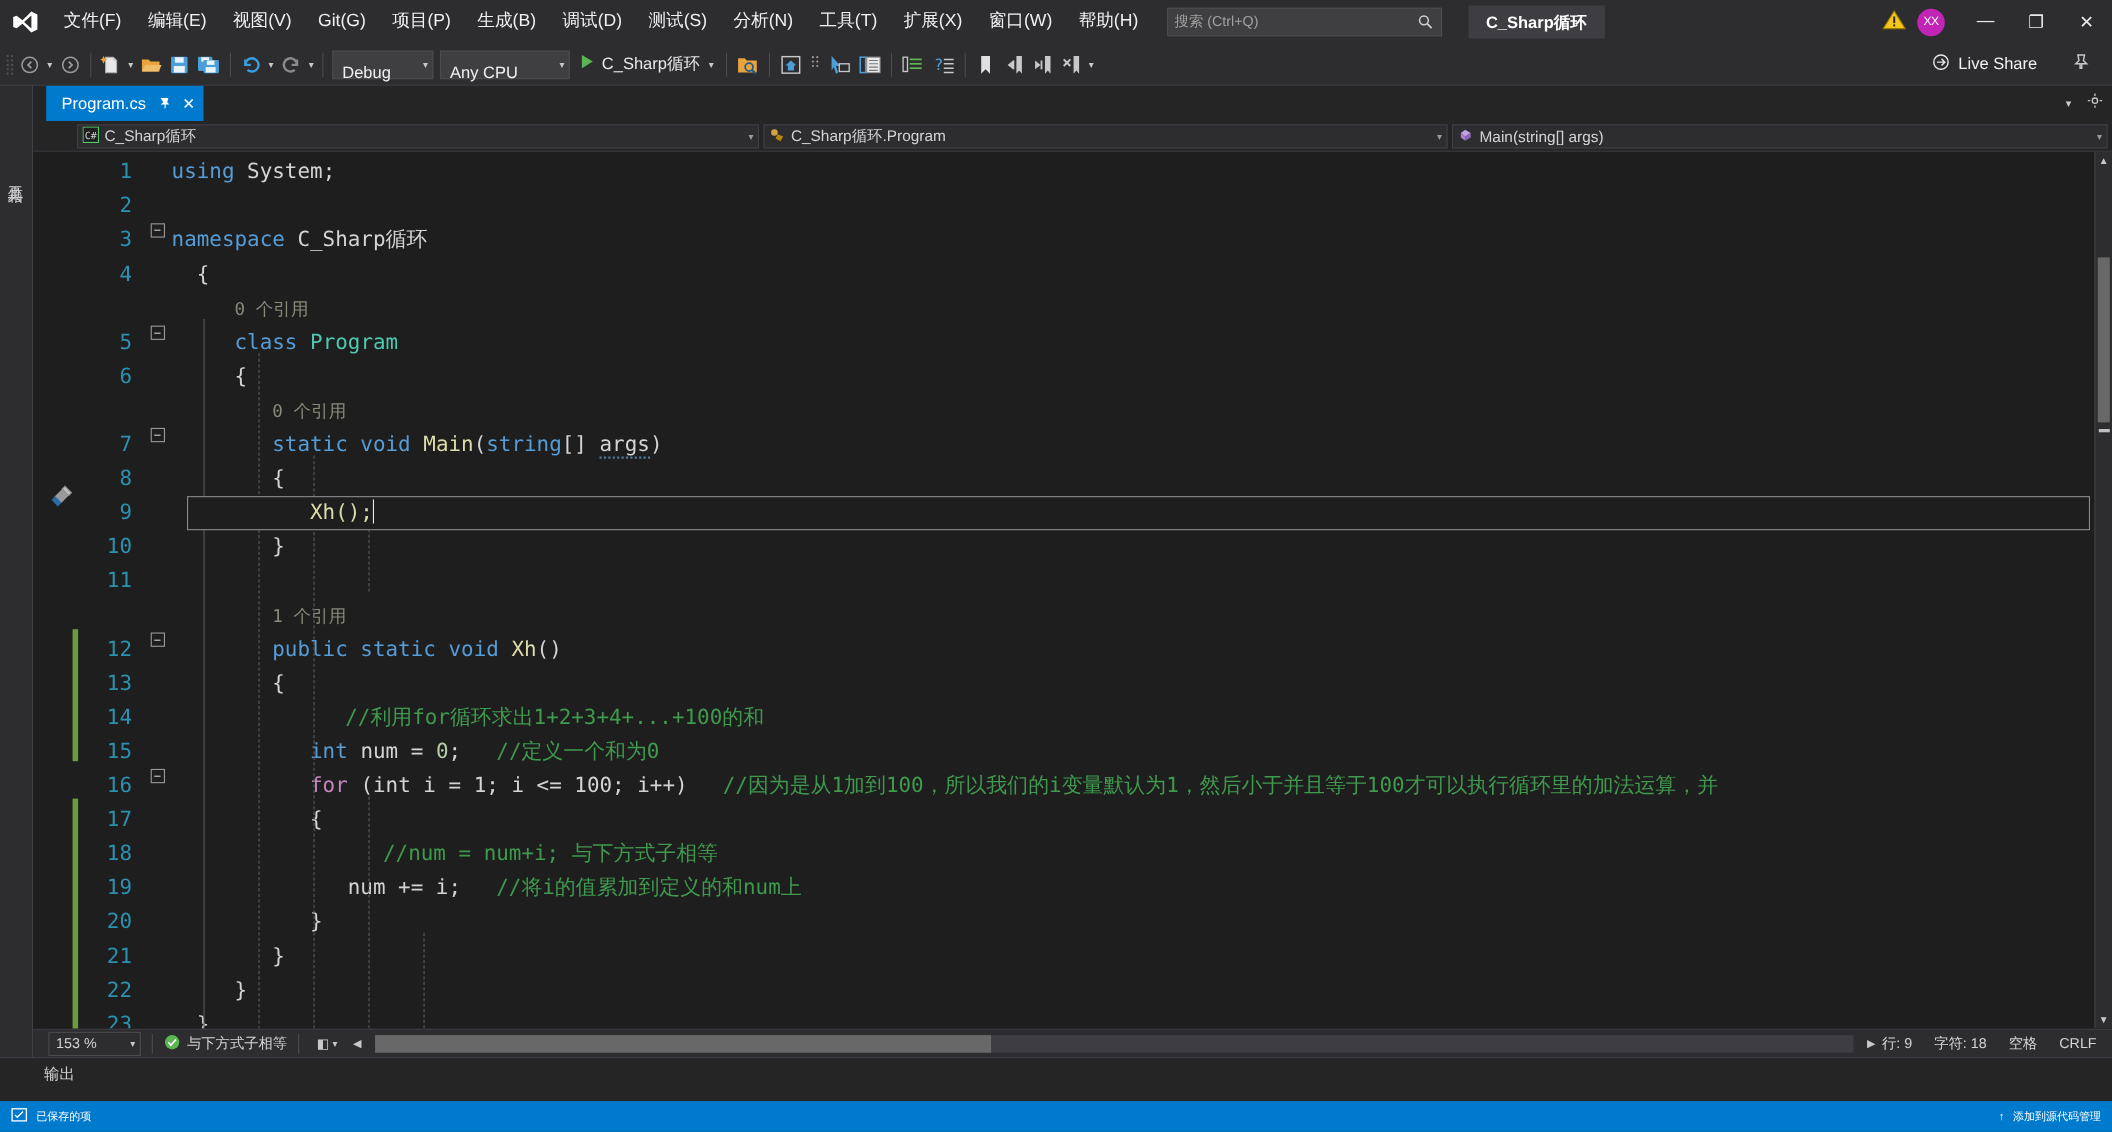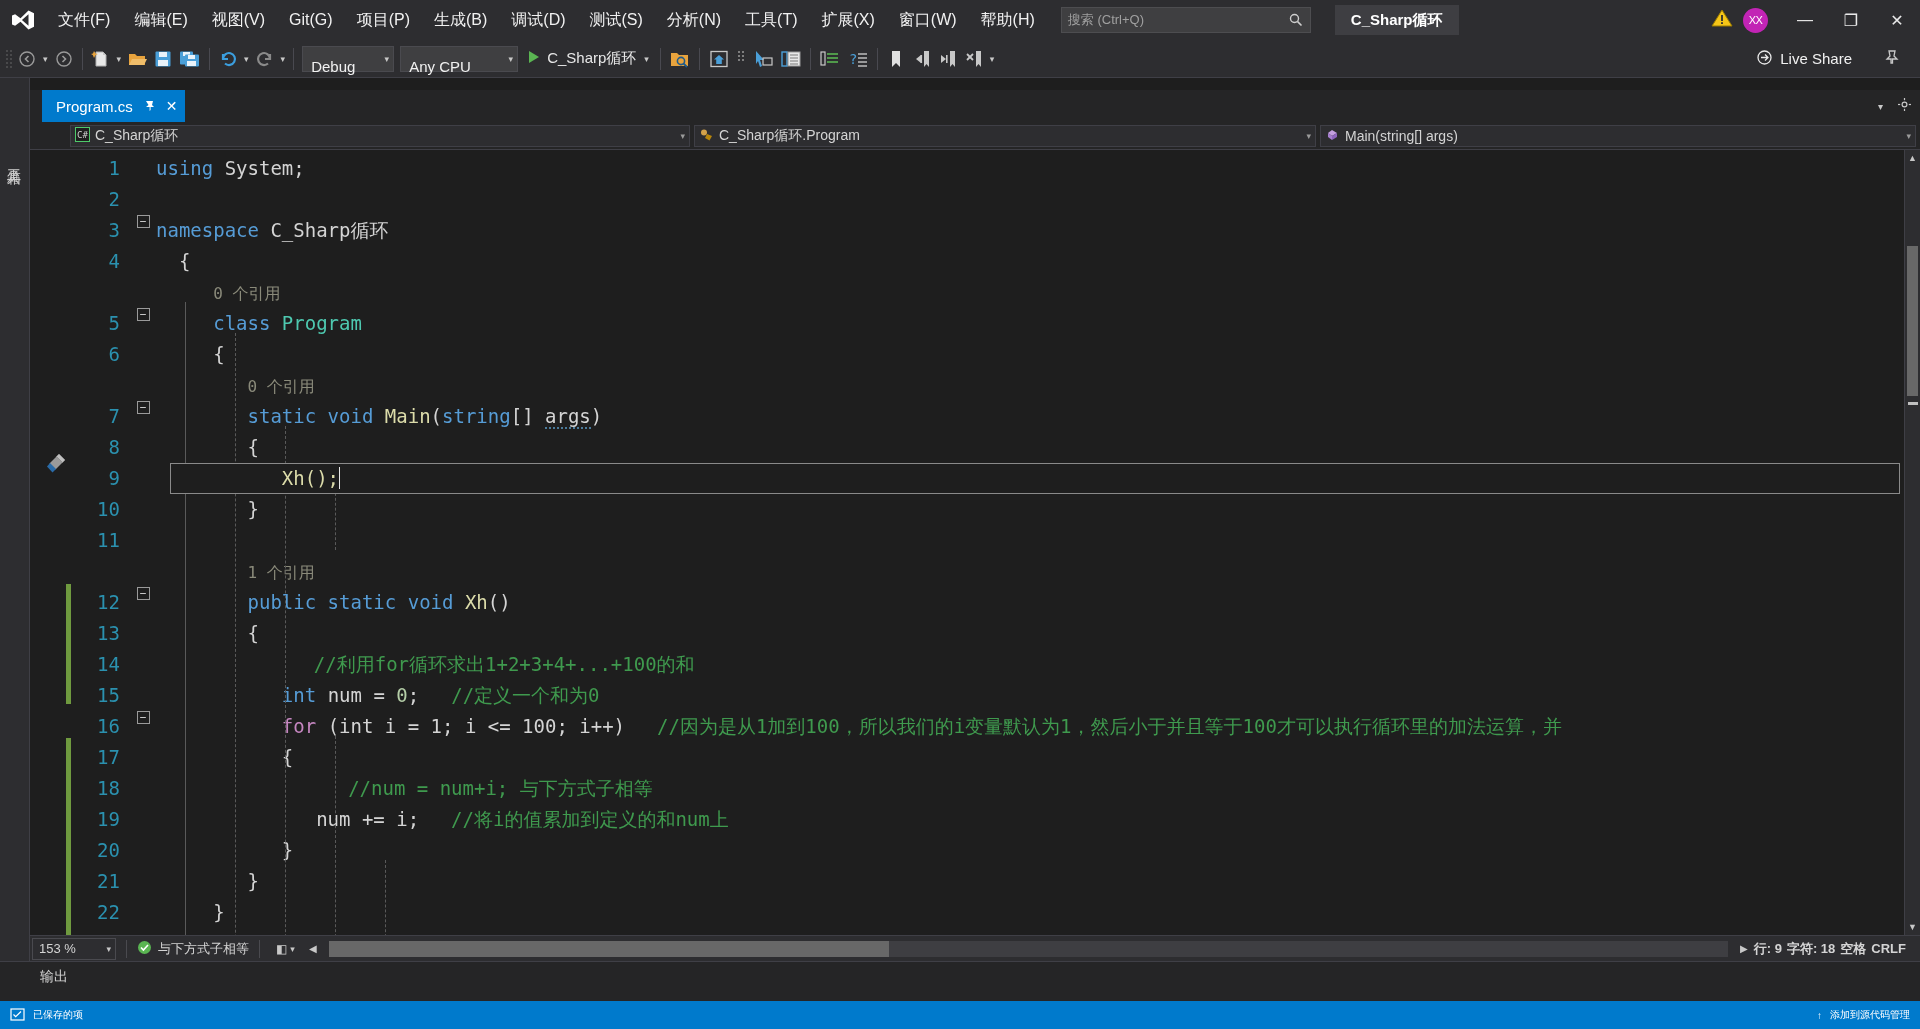--- a/index.html
+++ b/index.html
@@ -86,21 +86,21 @@
   .vert-text {
     writing-mode: vertical-rl; color: #d0d0d0; font-size: 14px;
     letter-spacing: 1px; white-space: nowrap;
   }
 
   .editorcol { flex: 1; display: flex; flex-direction: column; min-width: 0; }
 
   
   .tabstrip {
     height: 32px; background: #252526; display: flex; align-items: flex-end;
-    flex: 0 0 32px; position: relative; padding-left: 12px; margin-top: 12px;
+    flex: 0 0 32px; position: relative; padding-left: 12px;
   }
   .tab {
     height: 32px; background: #007acc; display: flex; align-items: center;
     padding: 0 8px 0 14px; color: #fff; font-size: 15px; gap: 10px;
   }
   .tab .tlabel { white-space: nowrap; }
   .tab .tpin, .tab .tclose { font-size: 14px; color: #fff; line-height: 1; }
   .tabstrip-right {
     margin-left: auto; display: flex; align-items: center; height: 32px;
     padding-right: 8px; gap: 14px; color: #c8c8c8;
@@ -198,31 +198,31 @@
   .vmark {
     position: absolute; left: 3px; width: 10px; height: 3px; background: #c0c0c0;
   }
 
   
   .hbar {
     height: 26px; flex: 0 0 26px; background: #2d2d30; display: flex;
     align-items: center; border-top: 1px solid #3f3f46;
   }
   .zoom-combo {
-    width: 84px; height: 22px; margin-left: 2px; background: #2d2d30;
+    width: 84px; height: 22px; margin-left: 14px; background: #2d2d30;
     border: 1px solid #4a4a4f; display: flex; align-items: center;
     padding: 0 4px 0 6px; color: #d4d4d4; font-size: 13px;
   }
   .zoom-combo .zv { flex: 1; }
   .statusitem { display: flex; align-items: center; gap: 6px; color: #d4d4d4; font-size: 13px; }
   .hsep { width: 1px; height: 18px; background: #4a4a4f; margin: 0 10px; }
   .htrack { flex: 1; height: 16px; background: #3e3e42; position: relative; margin: 0 6px; }
   .hthumb { position: absolute; left: 0; top: 0; height: 16px; width: 560px; background: #686868; }
   .harrow { color: #c8c8c8; font-size: 10px; padding: 0 6px; }
-  .right-status { display: flex; align-items: center; gap: 5px; padding-right: 14px; color: #d4d4d4; font-size: 13px; font-weight: bold; }
+  .right-status { display: flex; align-items: center; gap: 20px; padding-right: 14px; color: #d4d4d4; font-size: 13px; }
 
   
   .outputpane {
     height: 40px; flex: 0 0 40px; background: #252526; border-top: 1px solid #3f3f46;
     padding: 6px 0 0 40px; color: #d4d4d4; font-size: 14px;
   }
 
   
   .statusbar {
     height: 28px; flex: 0 0 28px; background: #007acc; display: flex;

